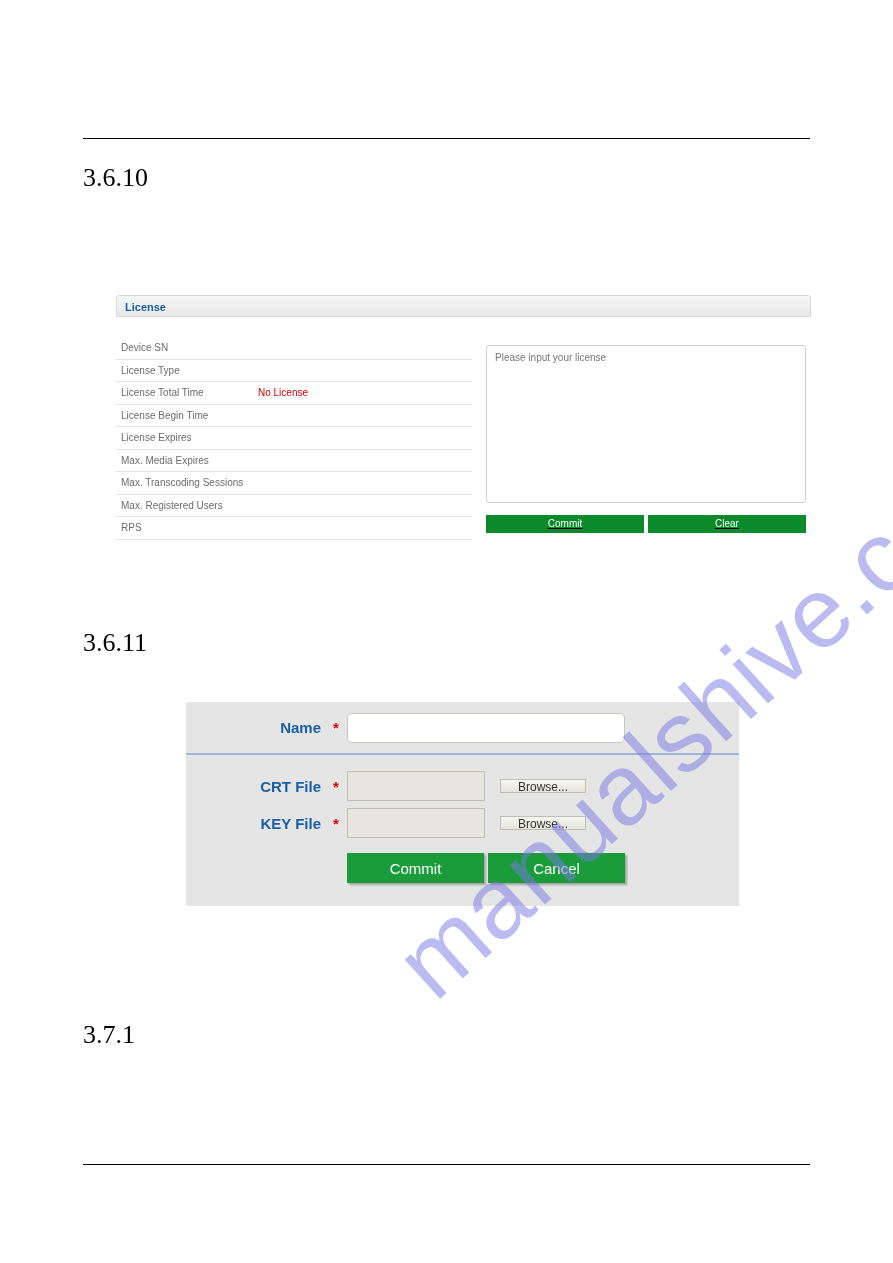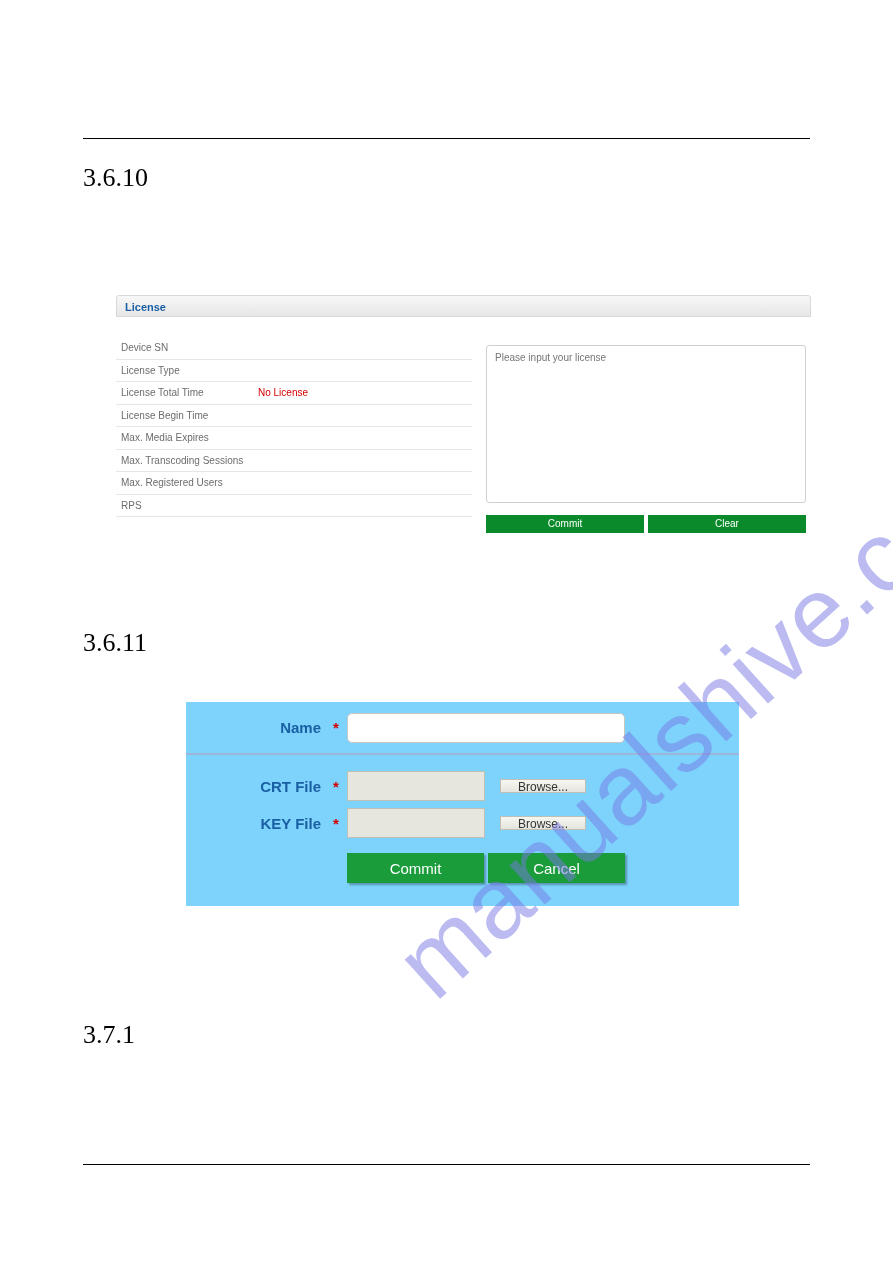--- a/index.html
+++ b/index.html
@@ -71,20 +71,21 @@
     color: #6c6c6c;
     align-items: center;
   }
   .lic-label { width: 142px; padding-left: 5px; }
   .lic-value { flex: 1; }
   .lic-value.red { color: #d40000; }
 
   .license-right {
     flex: 1;
     padding-top: 8px;
+    text-decoration: underline;
   }
   .lic-textarea {
     width: 320px;
     height: 158px;
     border: 1px solid #cfcfcf;
     border-radius: 3px;
     background: #fff;
     font-size: 10px;
     color: #888;
     padding: 6px 8px;
@@ -110,21 +111,21 @@
     line-height: 18px;
   }
 
   
   .cert-panel {
     position: absolute;
     top: 702px;
     left: 186px;
     width: 553px;
     height: 204px;
-    background: #7dd3fc;
+    background: #e5e5e5;
   }
   .cert-row {
     display: flex;
     align-items: center;
     padding: 0 12px;
   }
   .cert-row.name-row {
     height: 53px;
     border-bottom: 2px solid #9fb6dc;
   }
@@ -224,20 +225,24 @@
       </div>
       <div class="lic-row">
         <div class="lic-label">License Total Time</div>
         <div class="lic-value red">No License</div>
       </div>
       <div class="lic-row">
         <div class="lic-label">License Begin Time</div>
         <div class="lic-value"></div>
       </div>
       <div class="lic-row">
+        <div class="lic-label">License Expires</div>
+        <div class="lic-value"></div>
+      </div>
+      <div class="lic-row">
         <div class="lic-label">Max. Media Expires</div>
         <div class="lic-value"></div>
       </div>
       <div class="lic-row">
         <div class="lic-label">Max. Transcoding Sessions</div>
         <div class="lic-value"></div>
       </div>
       <div class="lic-row">
         <div class="lic-label">Max. Registered Users</div>
         <div class="lic-value"></div>

